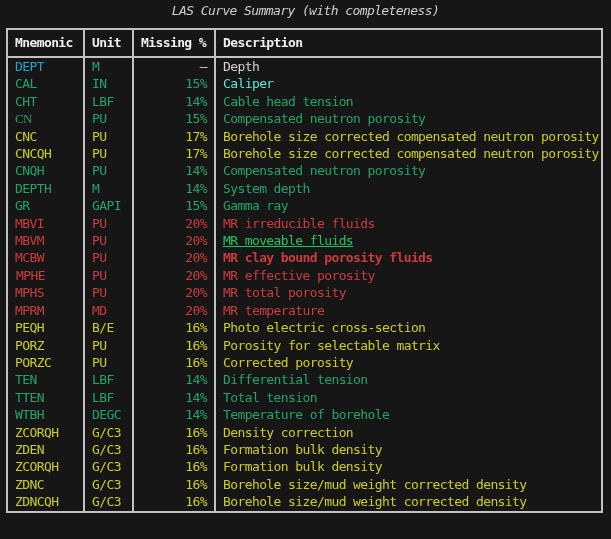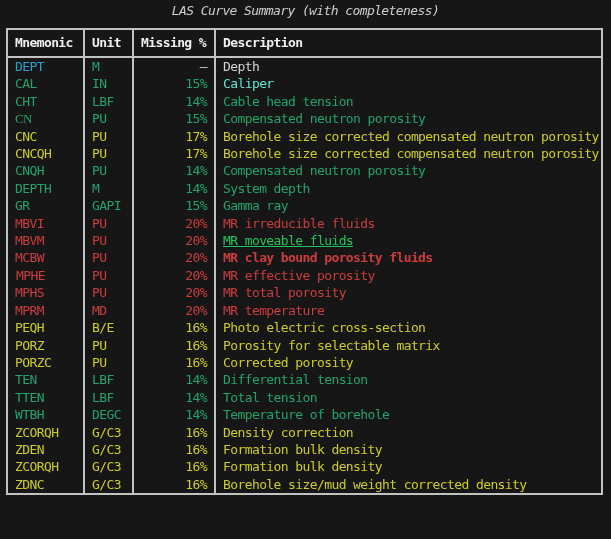--- a/index.html
+++ b/index.html
@@ -220,14 +220,20 @@
         <td class="col-unit" style="color: rgb(205, 205, 39);">G/C3</td>
         <td class="col-missing" style="color: rgb(205, 205, 39);">16%</td>
         <td class="col-description" style="color: rgb(205, 205, 39);">Formation bulk density</td>
       </tr>
       <tr>
         <td class="col-mnemonic" style="color: rgb(205, 205, 39);">ZDNC</td>
         <td class="col-unit" style="color: rgb(205, 205, 39);">G/C3</td>
         <td class="col-missing" style="color: rgb(205, 205, 39);">16%</td>
         <td class="col-description" style="color: rgb(205, 205, 39);">Borehole size/mud weight corrected density</td>
       </tr>
+      <tr>
+        <td class="col-mnemonic" style="color: rgb(205, 205, 39);">ZDNCQH</td>
+        <td class="col-unit" style="color: rgb(205, 205, 39);">G/C3</td>
+        <td class="col-missing" style="color: rgb(205, 205, 39);">16%</td>
+        <td class="col-description" style="color: rgb(205, 205, 39);">Borehole size/mud weight corrected density</td>
+      </tr>
     </tbody>
 </table>
 
 </body></html>

